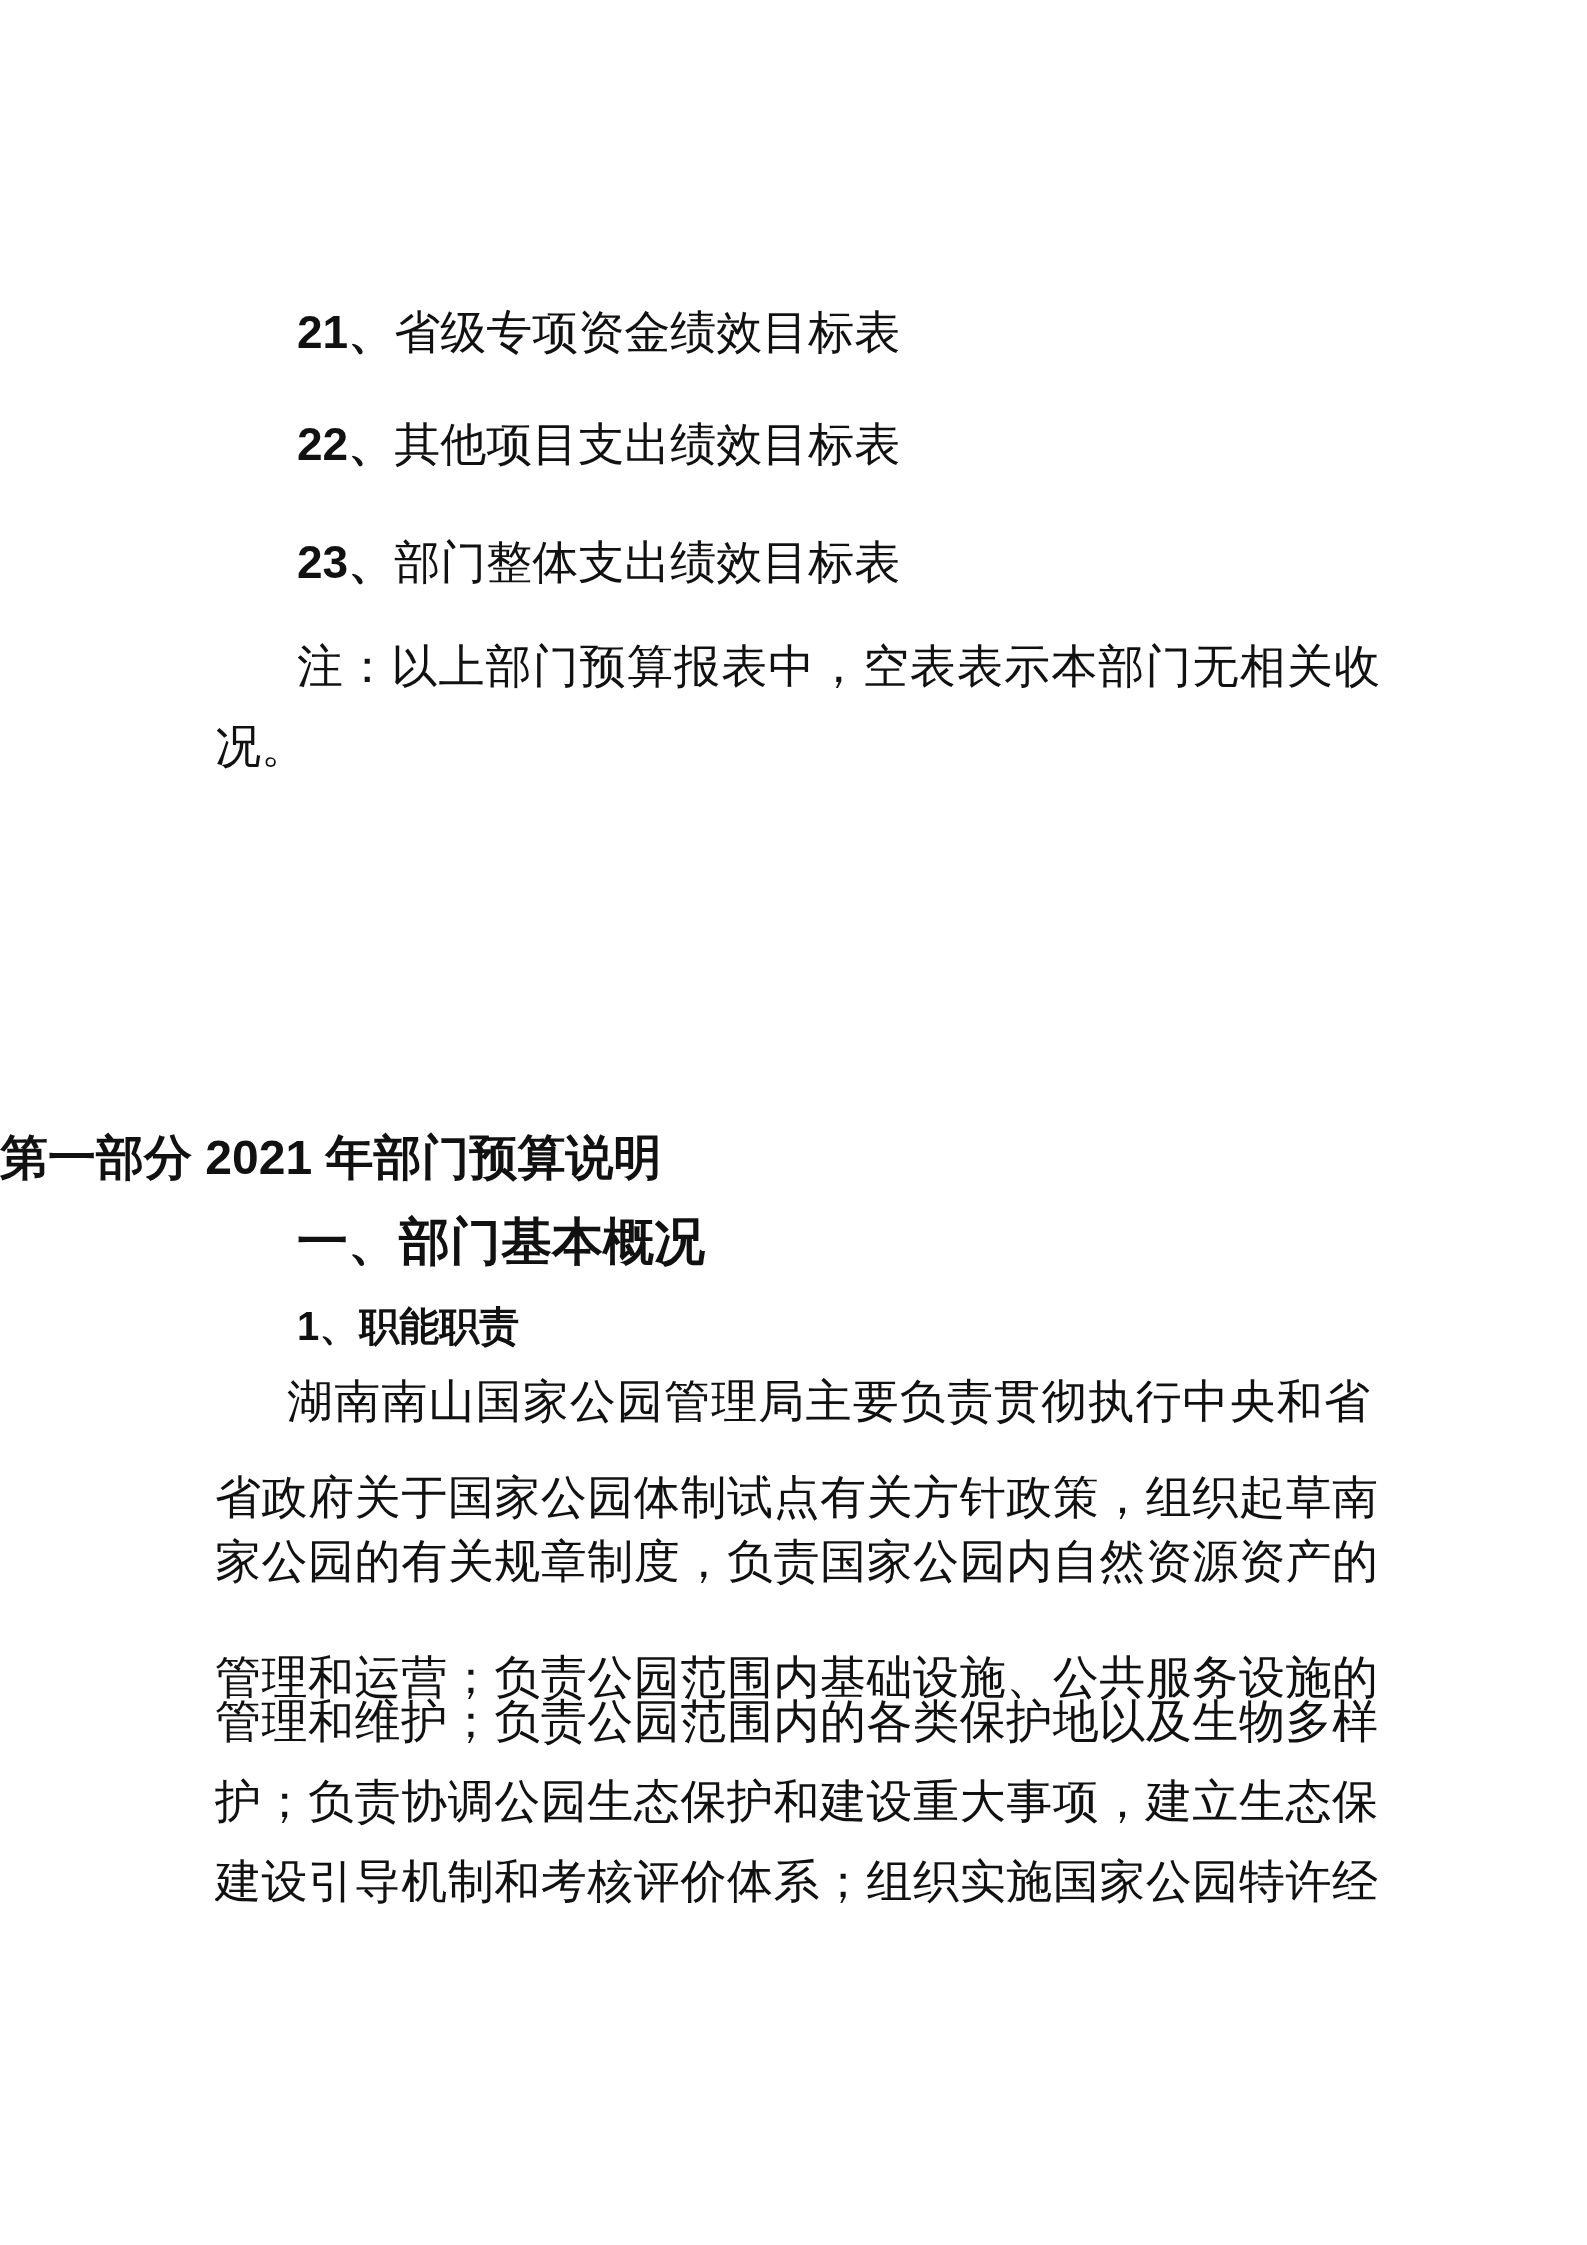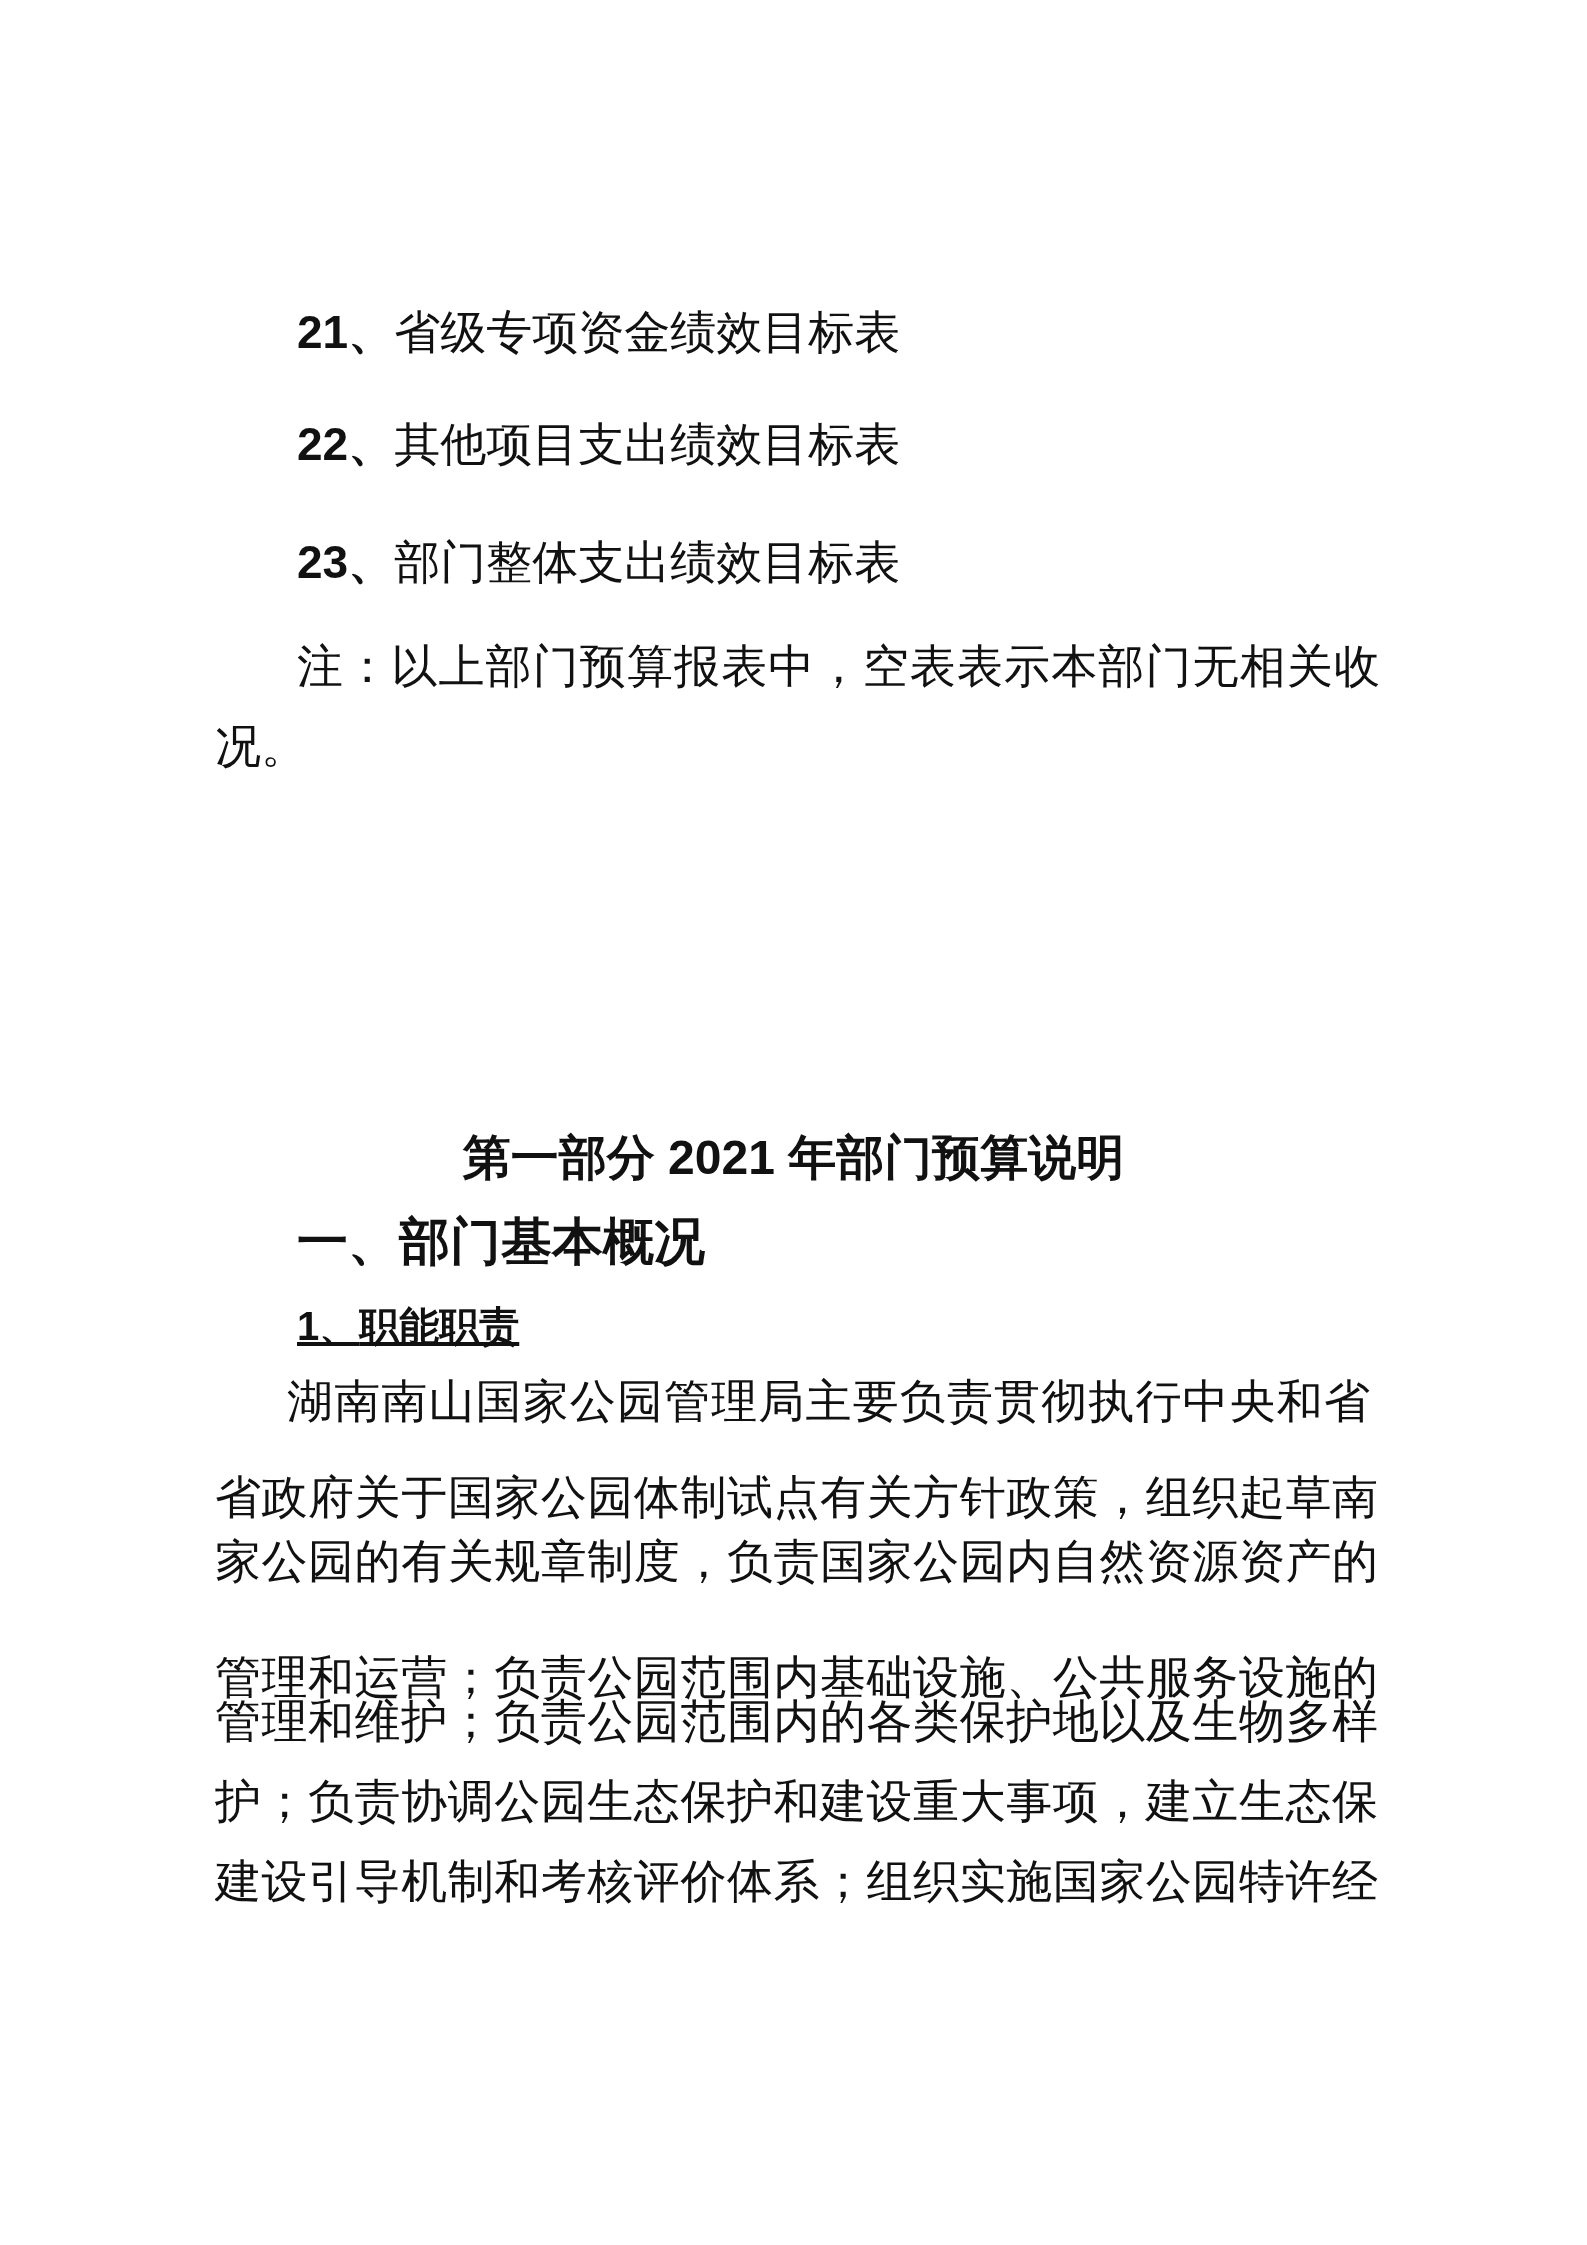--- a/index.html
+++ b/index.html
@@ -34,39 +34,37 @@
     font-family: "Liberation Sans", "DejaVu Sans", sans-serif;
     font-weight: bold;
   }
   .item-21 { left: 297px; top: 306px; }
   .item-22 { left: 297px; top: 418px; }
   .item-23 { left: 297px; top: 530px; margin-top: 6px; }
   .note-1  { left: 297px; top: 641px; width: 1083px; }
   .note-2  { left: 215px; top: 721px; }
   .part-title {
     left: 0; top: 1128px; width: 1587px;
-    text-align: center;
     font-family: "Liberation Sans", "DejaVu Sans", sans-serif;
     font-weight: bold;
     font-size: 48px;
     line-height: 60px;
   }
   .heading-1 {
     left: 297px; top: 1216px;
     font-family: "Liberation Sans", "DejaVu Sans", sans-serif;
     font-weight: bold;
     font-size: 51px;
     line-height: 52px;
   }
   .heading-2 {
     left: 297px; top: 1300px;
     font-weight: bold;
     font-size: 40px;
     line-height: 52px;
-    text-decoration: underline;
   }
   .p-0 { left: 287px; top: 1376px; width: 1083px; }
   .p-1 { left: 215px; top: 1456px; width: 1163px; margin-top: 16px; }
   .p-2 { left: 215px; top: 1536px; width: 1163px; }
   .p-3 { left: 215px; top: 1652px; width: 1163px; }
   .p-4 { left: 215px; top: 1696px; width: 1163px; }
   .p-5 { left: 215px; top: 1776px; width: 1163px; }
   .p-6 { left: 215px; top: 1856px; width: 1163px; }
 </style>
 </head>

